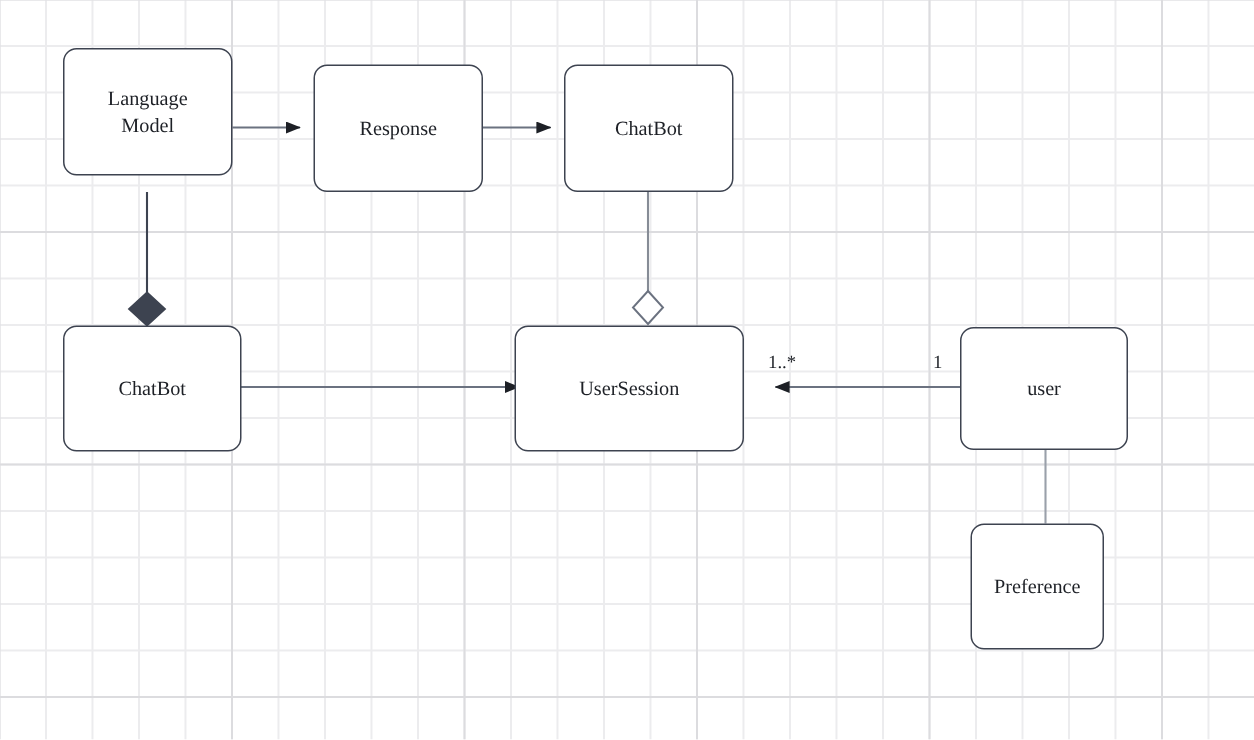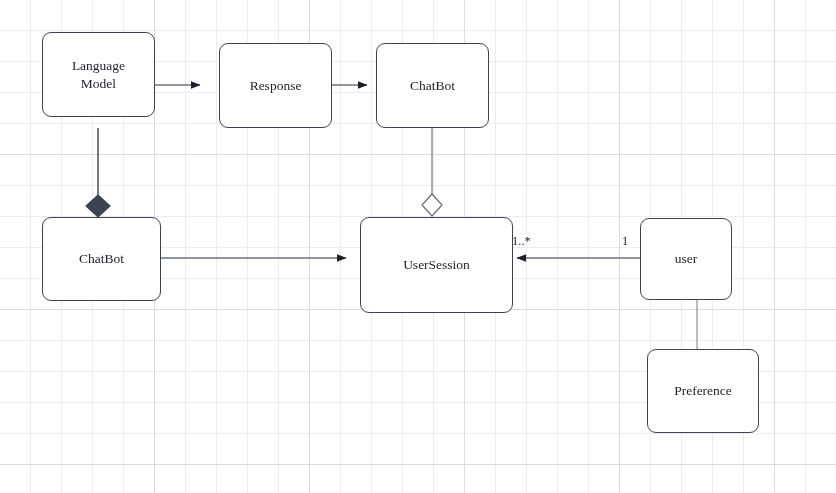--- a/index.html
+++ b/index.html
@@ -105,41 +105,41 @@
     <g>
       <line x1="697" y1="300" x2="697" y2="349" stroke="#9aa0aa" stroke-width="1.4"></line>
     </g>
   </svg>
 
   <div class="node" style="left:42px; top:32px; width:113px; height:85px;">
     <span class="node-label">Language
 Model</span>
   </div>
 
-  <div class="node" style="left:219px; top:43px; width:113px; height:85px;align-items:center;">
+  <div class="node" style="left:209px; top:43px; width:113px; height:85px;align-items:center;">
     <span class="node-label">Response</span>
   </div>
 
   <div class="node" style="left:376px; top:43px; width:113px; height:85px;">
     <span class="node-label">ChatBot</span>
   </div>
 
   <div class="node" style="left:42px; top:217px; width:119px; height:84px;">
     <span class="node-label">ChatBot</span>
   </div>
 
-  <div class="node" style="left:360px; top:217px; width:153px; height:96px;">
+  <div class="node" style="left:343px; top:217px; width:153px; height:84px;">
     <span class="node-label">UserSession</span>
   </div>
 
-  <div class="node" style="left:640px; top:218px; width:92px; height:82px;">
+  <div class="node" style="left:640px; top:218px; width:112px; height:82px;">
     <span class="node-label">user</span>
   </div>
 
-  <div class="node" style="left:647px; top:349px; width:112px; height:84px;">
+  <div class="node" style="left:647px; top:349px; width:89px; height:84px;">
     <span class="node-label">Preference</span>
   </div>
 
   <div class="edge-label" style="left:512px; top:234px;">1..*</div>
 
   <div class="edge-label" style="left:622px; top:234px;">1</div>
 
 </div>
 
 </body></html>

